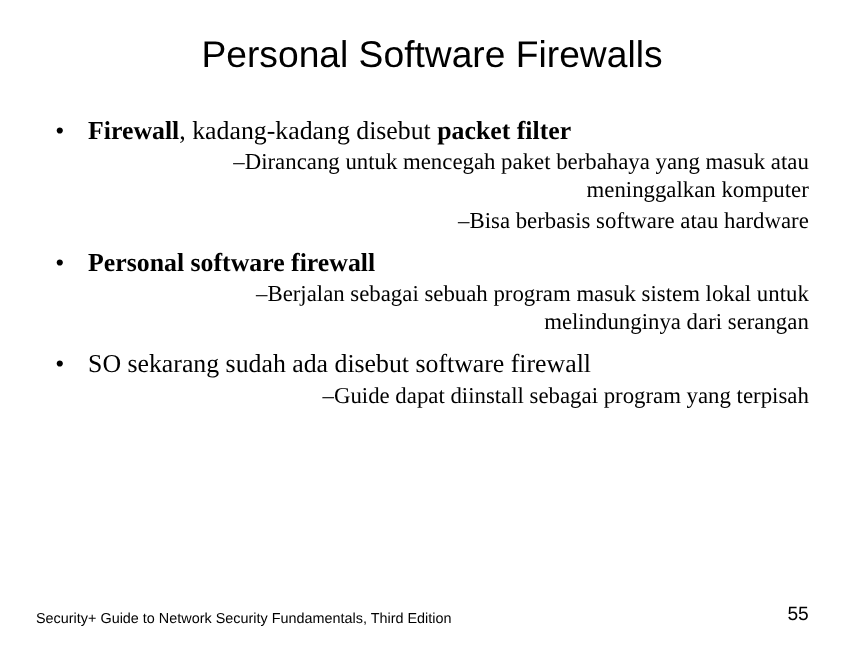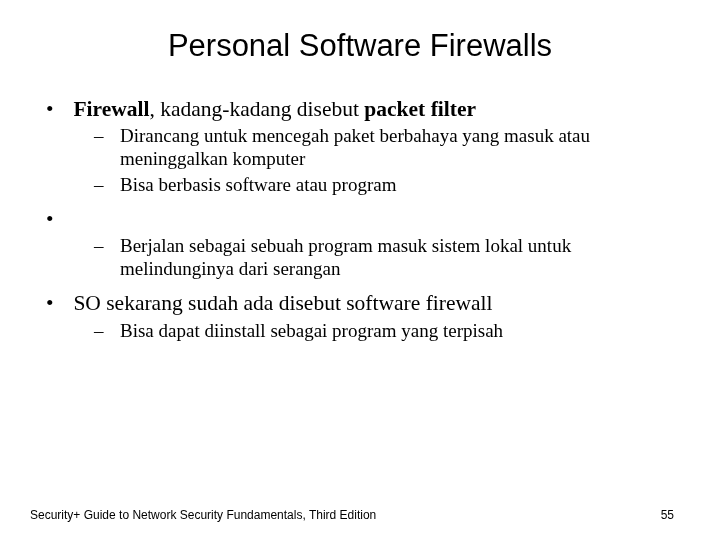--- a/index.html
+++ b/index.html
@@ -34,20 +34,21 @@
     content: "•";
     font-size: 21.5px;
     display: inline-block;
     width: 22px;
     text-indent: 0;
   }
   ul.level2 {
     list-style: none;
     padding: 0;
     margin: 2px 0 10px 0;
+    text-align: right;
   }
   ul.level2 > li {
     font-size: 19px;
     line-height: 1.22;
     margin: 0 0 2px 0;
     padding-left: 52px;
     text-indent: -26px;
   }
   ul.level2 > li::before {
     content: "–";
@@ -56,50 +57,51 @@
     text-indent: 0;
   }
   .bold { font-weight: bold; }
   .footer {
     position: absolute;
     left: 30px; right: 46px; bottom: 18px;
     display: flex; justify-content: space-between; align-items: flex-end;
     font-size: 12px;
     font-family: Arial, Helvetica, sans-serif;
   }
-  .pagenum { font-size: 12px; text-align: right; }
+  .pagenum { font-size: 16px; text-align: right; }
 </style>
 </head>
 <body>
 
 <div class="slide">
 
   <h1 class="title">Personal Software Firewalls</h1>
 
   <div class="content">
     <ul class="level1">
 
       <li>
         <span class="bold">Firewall</span><span>, kadang-kadang disebut </span><span class="bold">packet filter</span>
         <ul class="level2">
           <li><span>Dirancang untuk mencegah paket berbahaya yang masuk atau meninggalkan komputer</span></li>
-          <li><span>Bisa berbasis software atau program</span></li>
+          <li><span>Bisa berbasis software atau hardware</span></li>
         </ul>
       </li>
 
       <li>
+        <span class="bold">Personal software firewall</span>
         <ul class="level2">
           <li><span>Berjalan sebagai sebuah program masuk sistem lokal untuk melindunginya dari serangan</span></li>
         </ul>
       </li>
 
       <li>
         <span>SO sekarang sudah ada disebut software firewall</span>
         <ul class="level2">
-          <li><span>Bisa dapat diinstall sebagai program yang terpisah</span></li>
+          <li><span>Guide dapat diinstall sebagai program yang terpisah</span></li>
         </ul>
       </li>
 
     </ul>
   </div>
 
   <div class="footer">
     <span>Security+ Guide to Network Security Fundamentals, Third Edition</span>
     <span class="pagenum">55</span>
   </div>

